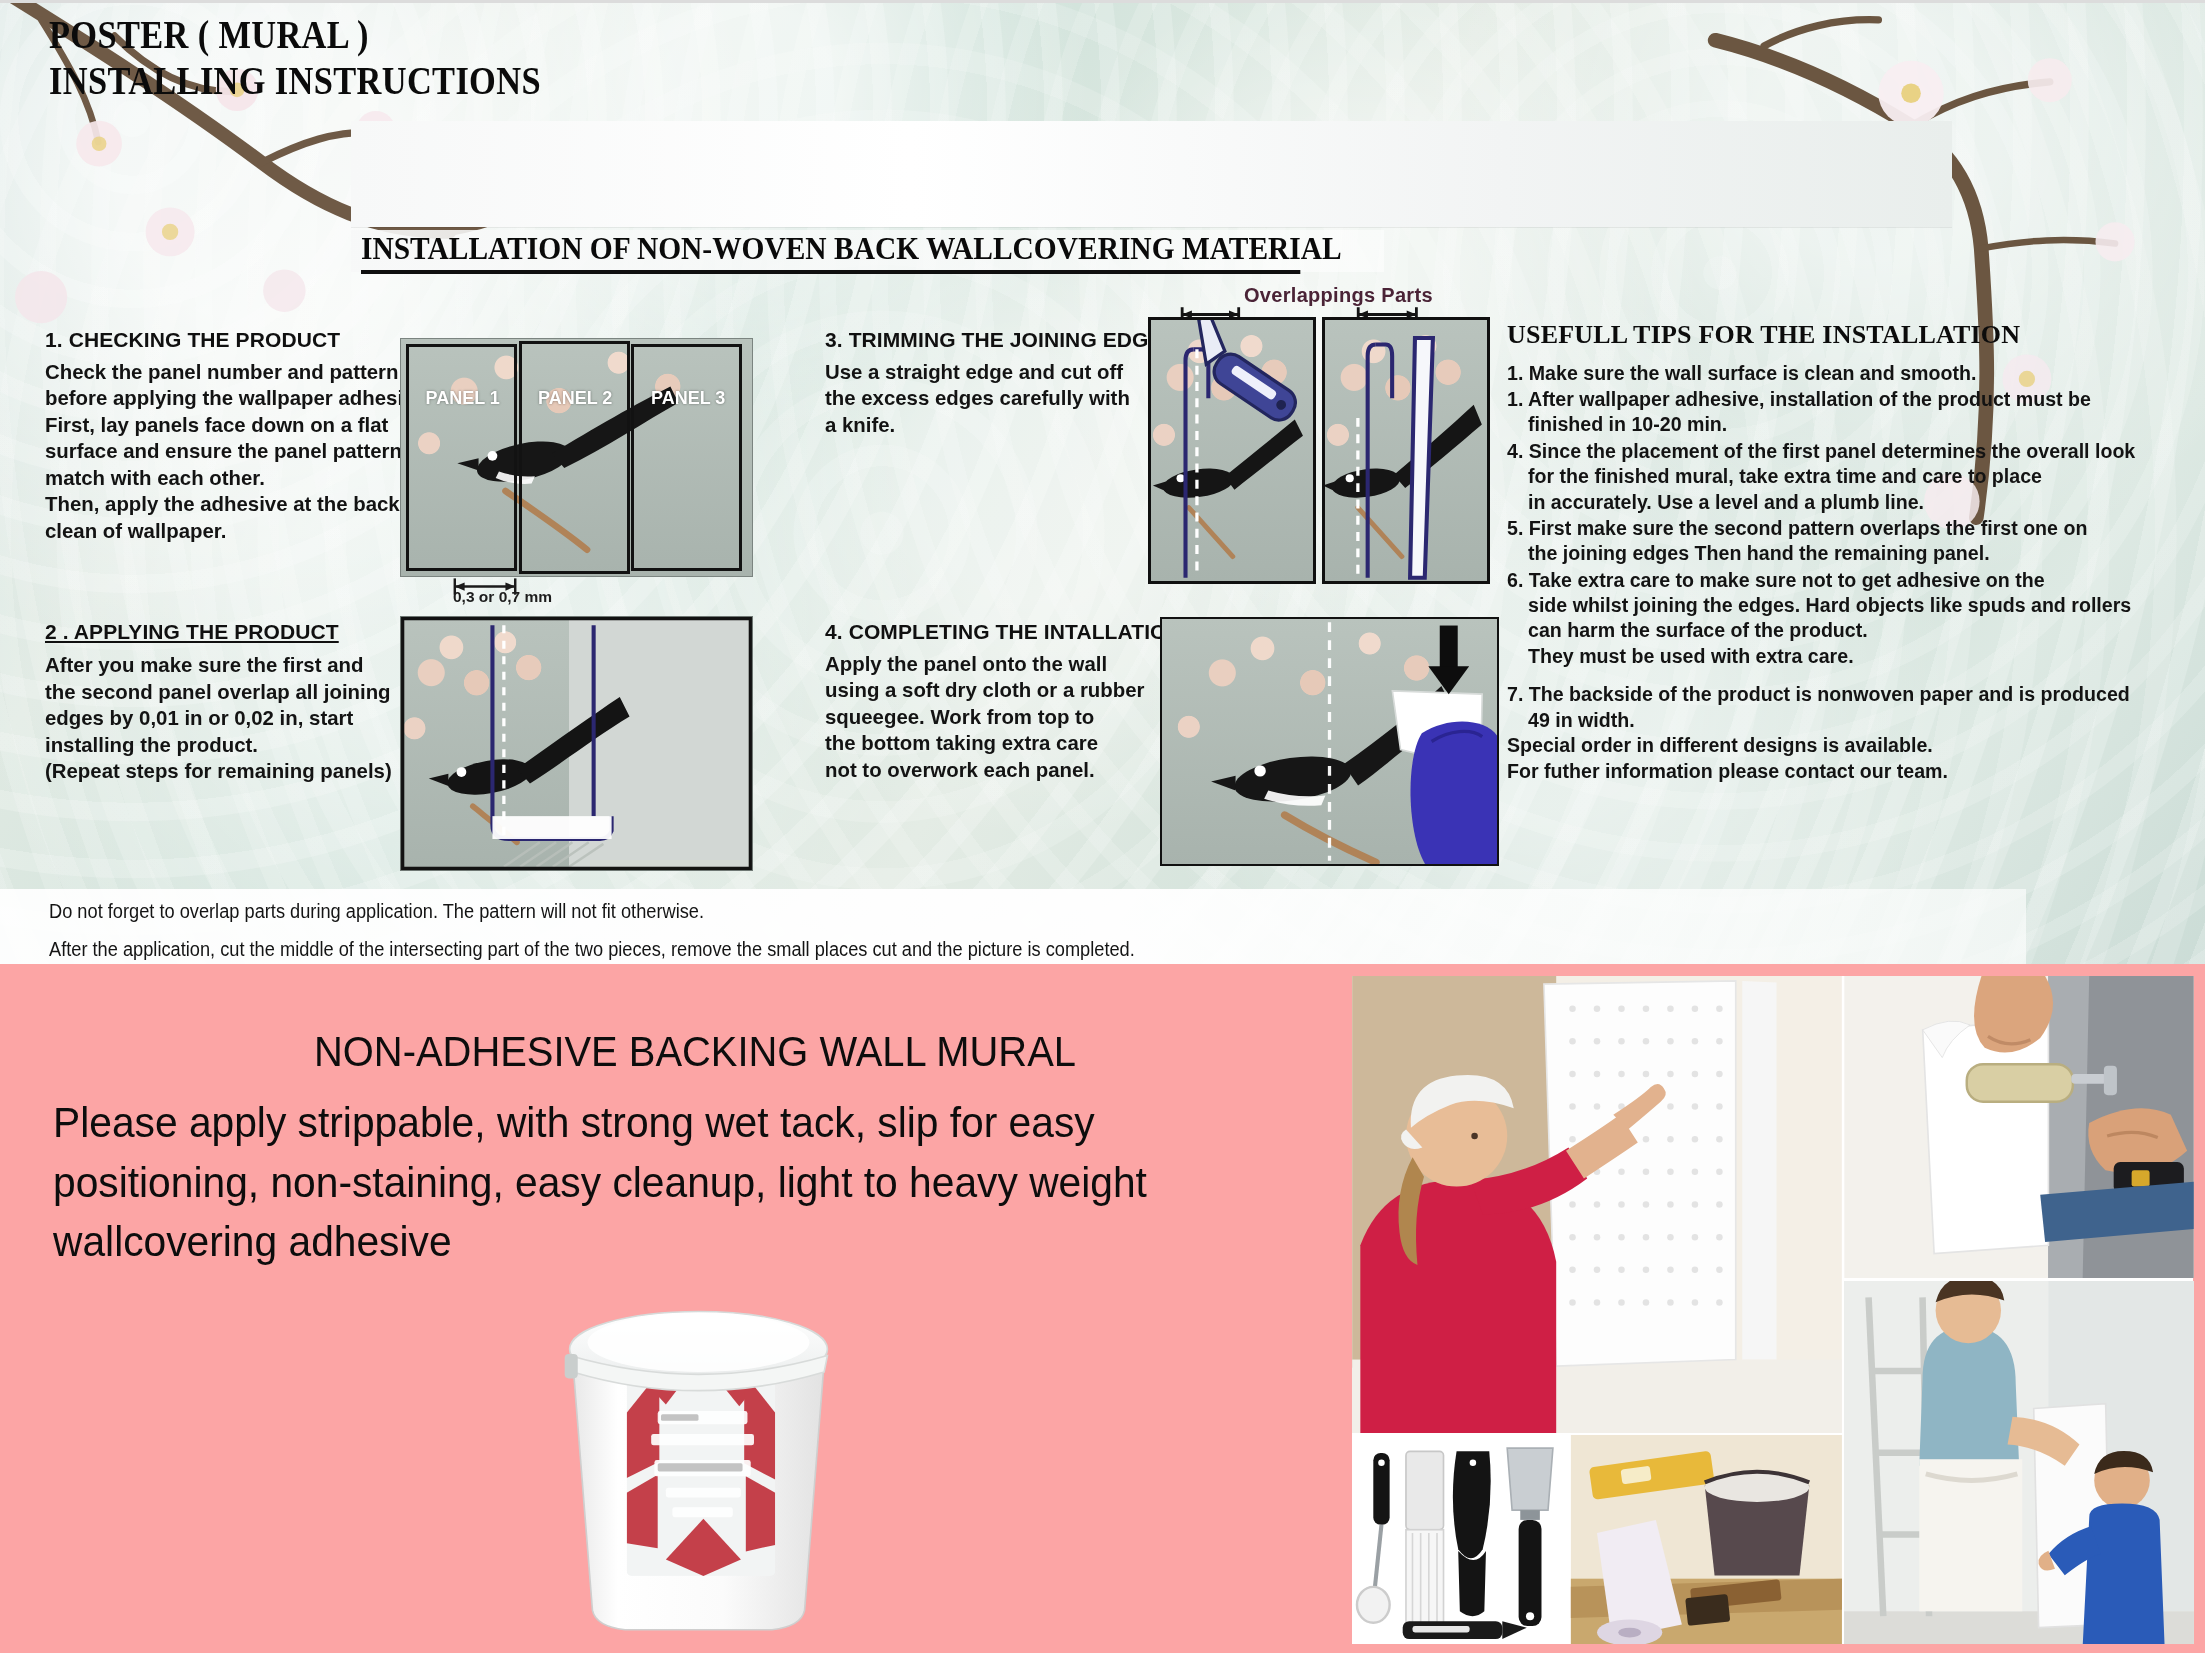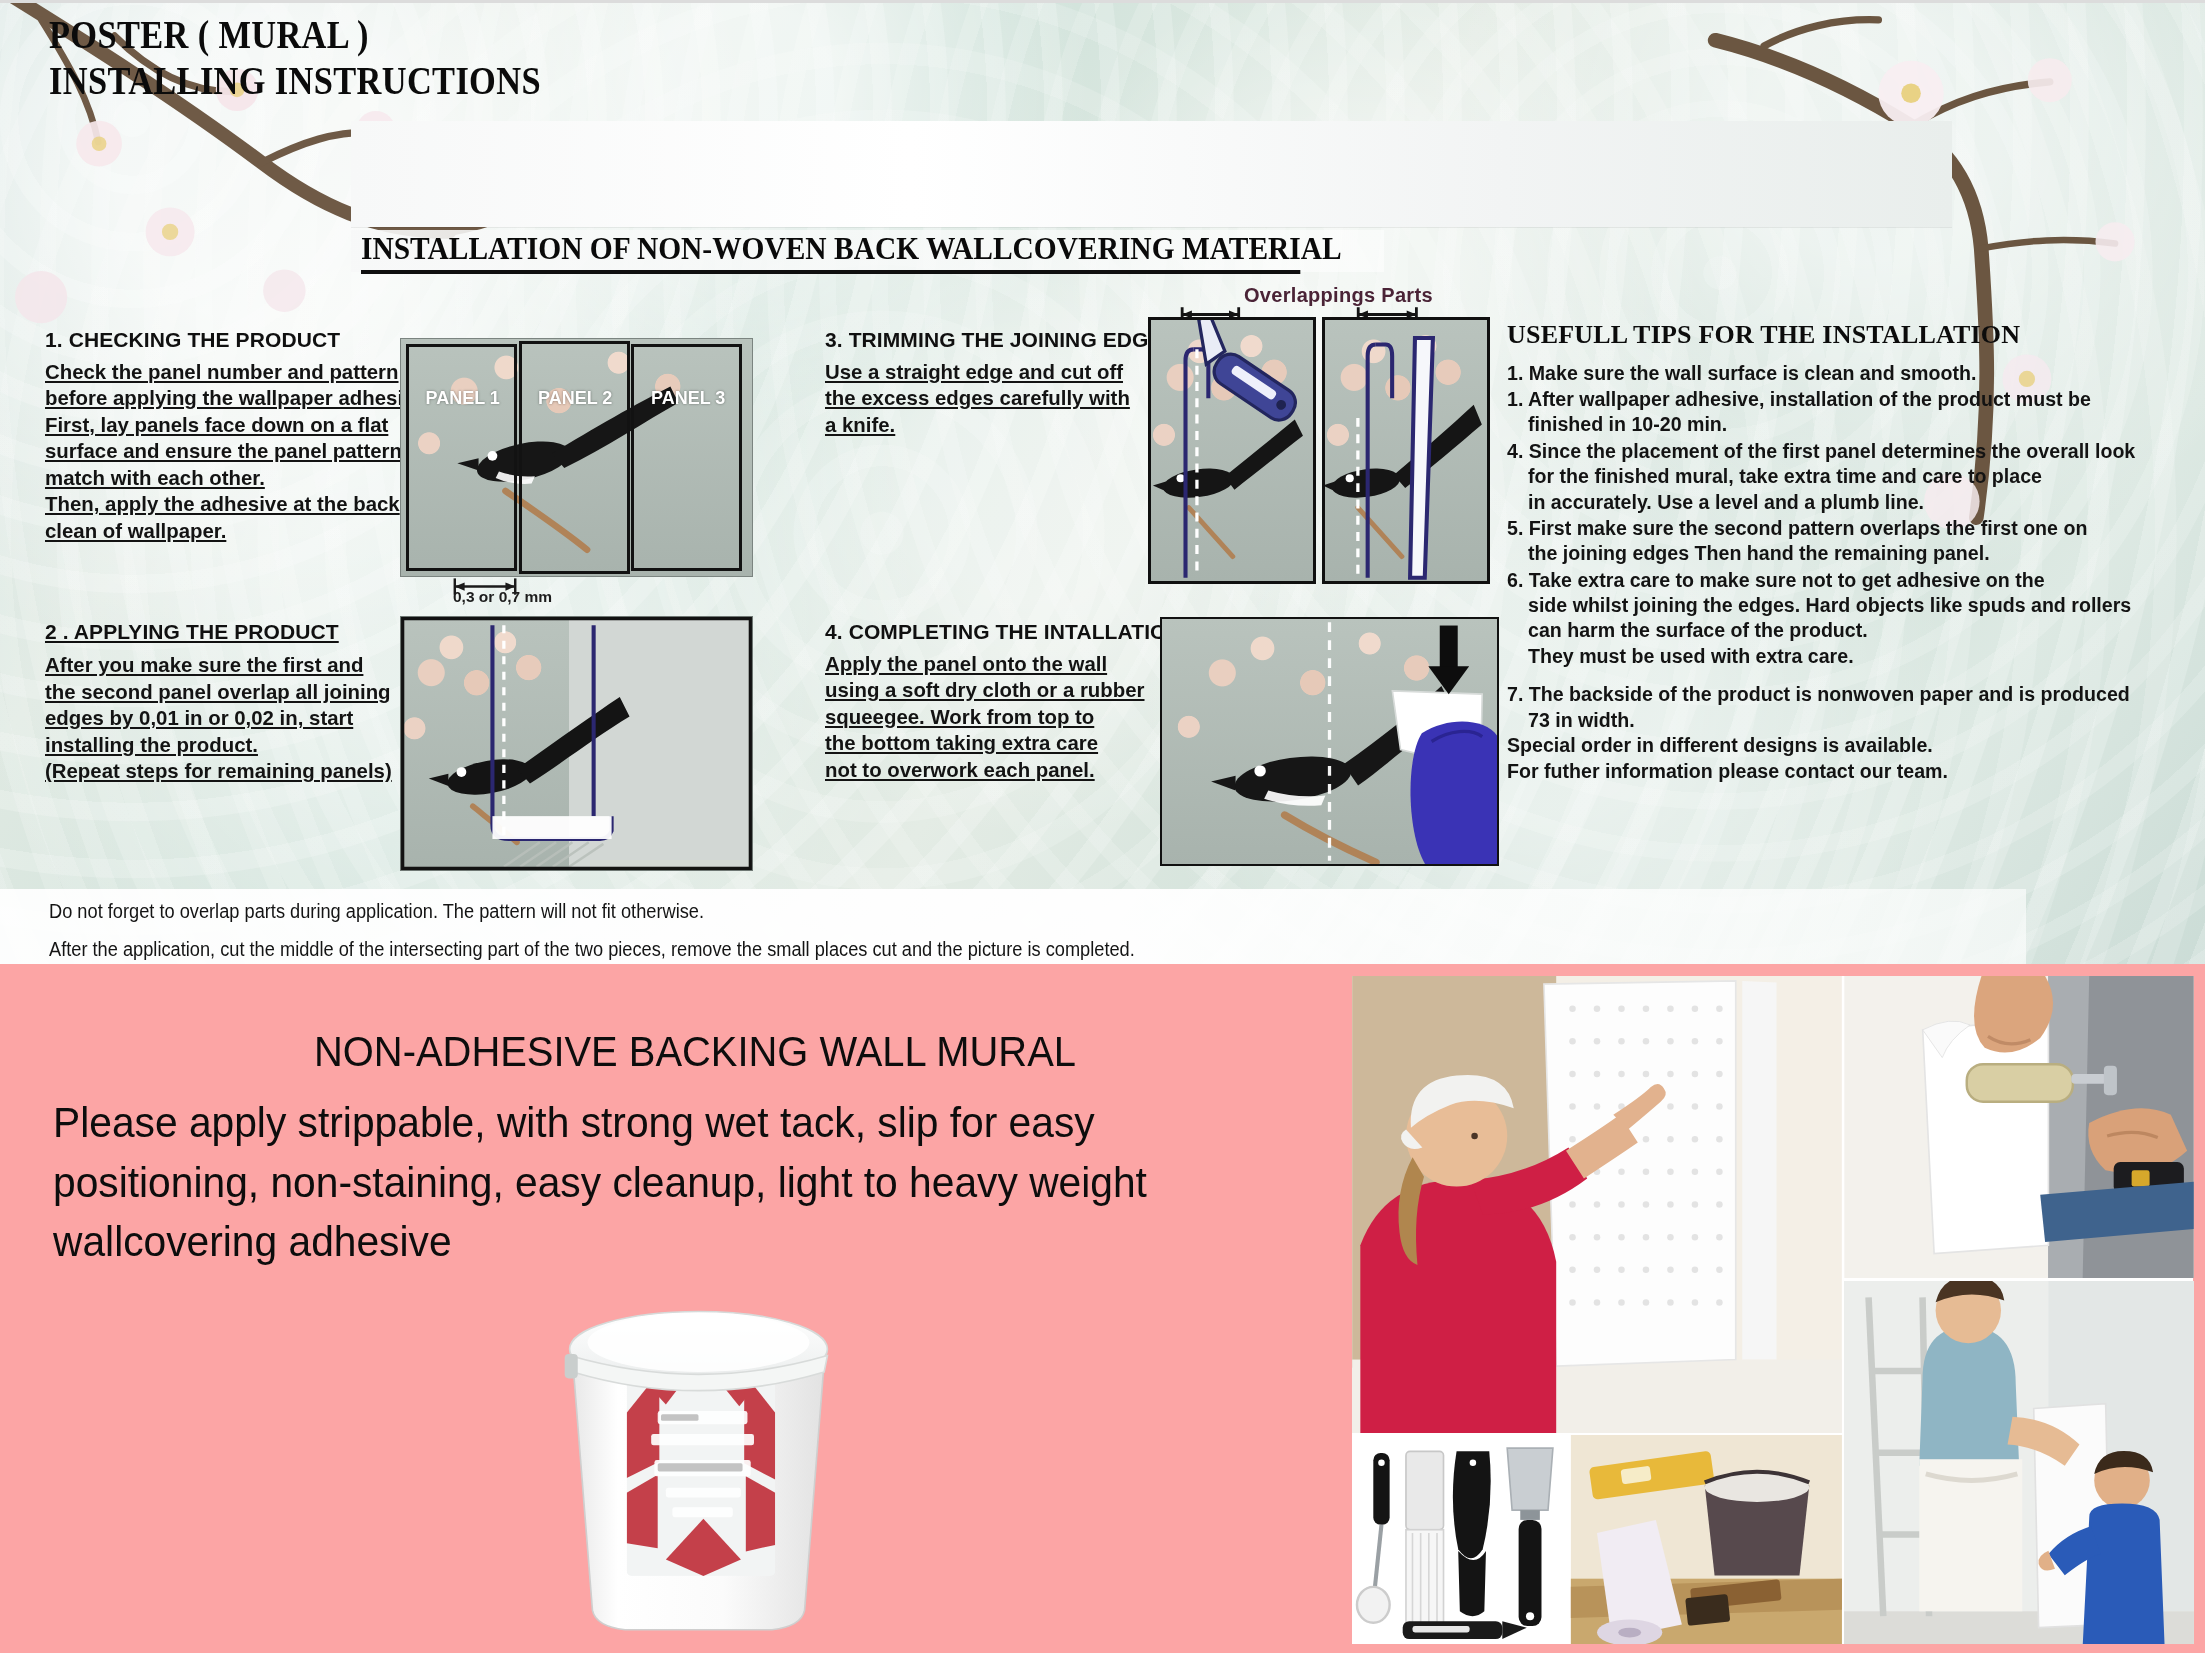--- a/index.html
+++ b/index.html
@@ -63,21 +63,21 @@
     white-space:nowrap;transform:scaleX(.92);transform-origin:left center;
     border-bottom:4.1px solid #0f0f0f;padding-bottom:3.3px;
   }
 
   
   .step-head{
     font-weight:bold;font-size:21px;color:#101010;letter-spacing:0.1px;
     white-space:nowrap;
   }
   .step-body{font-size:20.4px;line-height:1.30;color:#131313;font-weight:600;}
-  .step-body div{white-space:nowrap;text-decoration:underline;}
+  .step-body div{white-space:nowrap;}
 
   #step1{position:absolute;left:45px;top:325px;width:384px;}
   #step2{position:absolute;left:45px;top:617px;width:384px;}
   #step3{position:absolute;left:825px;top:325px;width:343px;}
   #step4{position:absolute;left:825px;top:617px;width:343px;}
   #step1 .step-head,#step3 .step-head,#step4 .step-head{margin-bottom:6.5px;}
   #step2 .step-head{margin-bottom:8.2px;text-decoration:underline;}
 
   
   #fig-panels{
@@ -475,21 +475,21 @@
       <div class="cont">the joining edges Then hand the remaining panel.</div>
     </div>
     <div class="tip">
       <div>6. Take extra care to make sure not to get adhesive on the</div>
       <div class="cont">side whilst joining the edges. Hard objects like spuds and rollers</div>
       <div class="cont">can harm the surface of the product.</div>
       <div class="cont">They must be used with extra care.</div>
     </div>
     <div class="tip spaced">
       <div>7. The backside of the product is nonwoven paper and is produced</div>
-      <div class="cont"> 73 in width.</div>
+      <div class="cont"> 49 in width.</div>
       <div>Special order in different designs is available.</div>
       <div>For futher information please contact our team.</div>
     </div>
   </div>
 
   <div id="note-bar"></div>
   <div class="note-line" id="note1">Do not forget to overlap parts during application. The pattern will not fit otherwise.</div>
   <div class="note-line" id="note2">After the application, cut the middle of the intersecting part of the two pieces, remove the small places cut and the picture is completed.</div>
 </div>
 

